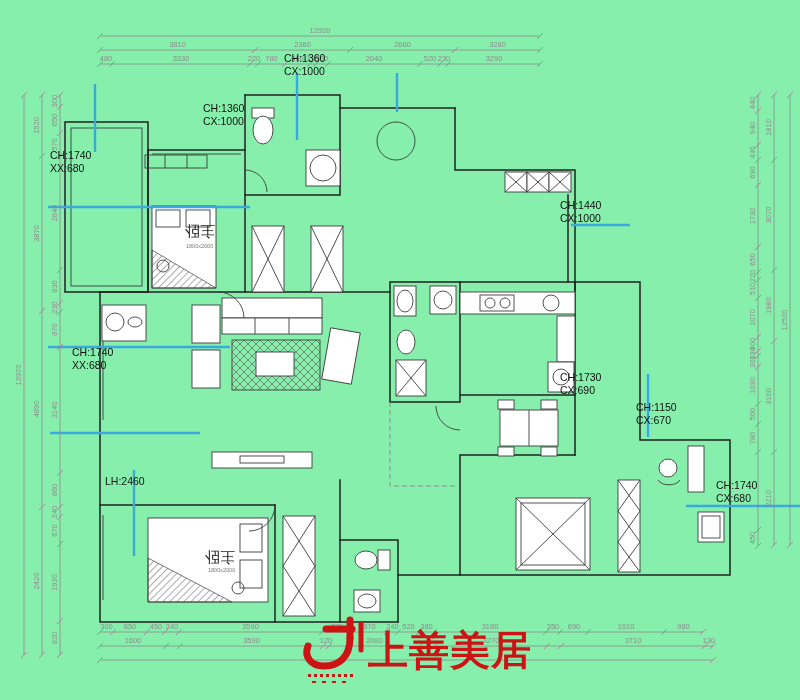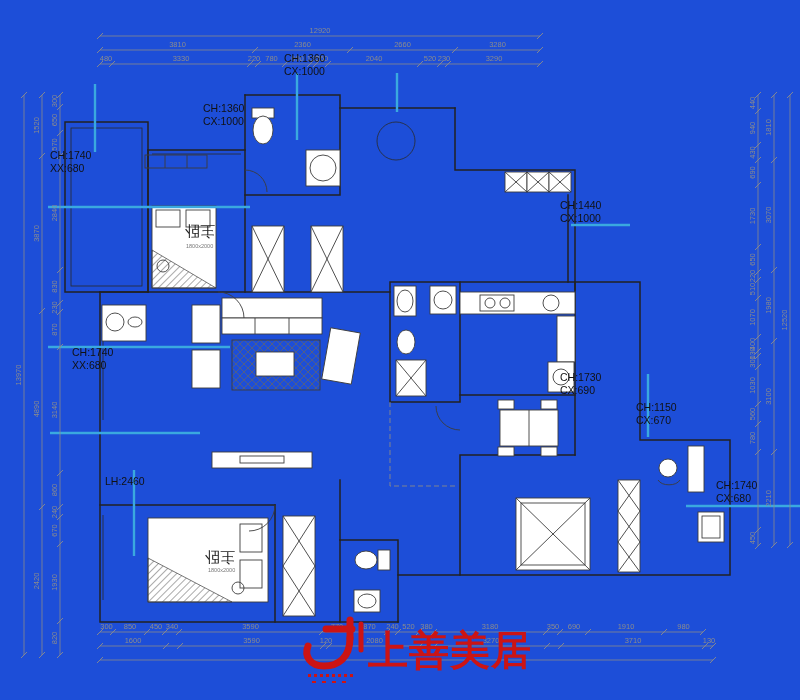--- a/index.html
+++ b/index.html
@@ -1,17 +1,17 @@
 <!DOCTYPE html>
 <html><head>
 <meta charset="utf-8">
 <style>
   html,body{margin:0;padding:0;background:#ffffff;width:800px;height:700px;overflow:hidden;
     font-family:"Liberation Sans", sans-serif;}
-  #stage{position:relative;width:800px;height:700px;background:#1d4ed8;}
+  #stage{position:relative;width:800px;height:700px;background:#86efac;}
   svg{position:absolute;left:0;top:0;}
   .w{stroke:#222;stroke-width:1.5;fill:none;stroke-linecap:square;}
   .t{stroke:#2a2a2a;stroke-width:.8;fill:none;}
   .f{stroke:#3c3c3c;stroke-width:.9;fill:none;}
   .fw{fill:#fff;stroke:#3c3c3c;stroke-width:.9;}
   .hatchfill{fill:url(#ph);stroke:#3c3c3c;stroke-width:.7;}
   .rug{fill:url(#px);stroke:#3c3c3c;stroke-width:.9;}
   .dash{stroke:#8a8a8a;stroke-width:.9;fill:none;stroke-dasharray:5 3;}
 </style>
 </head>

